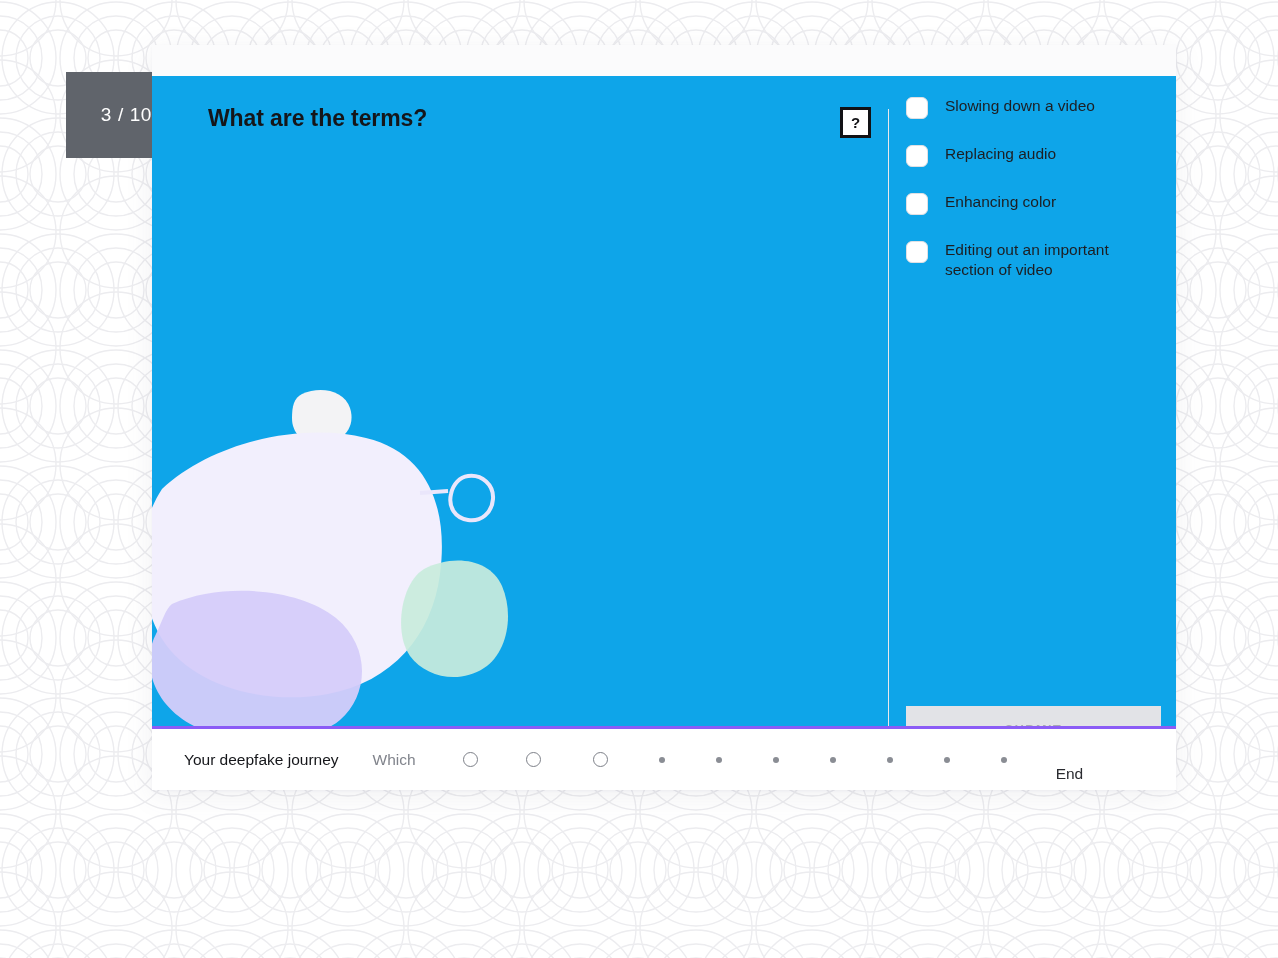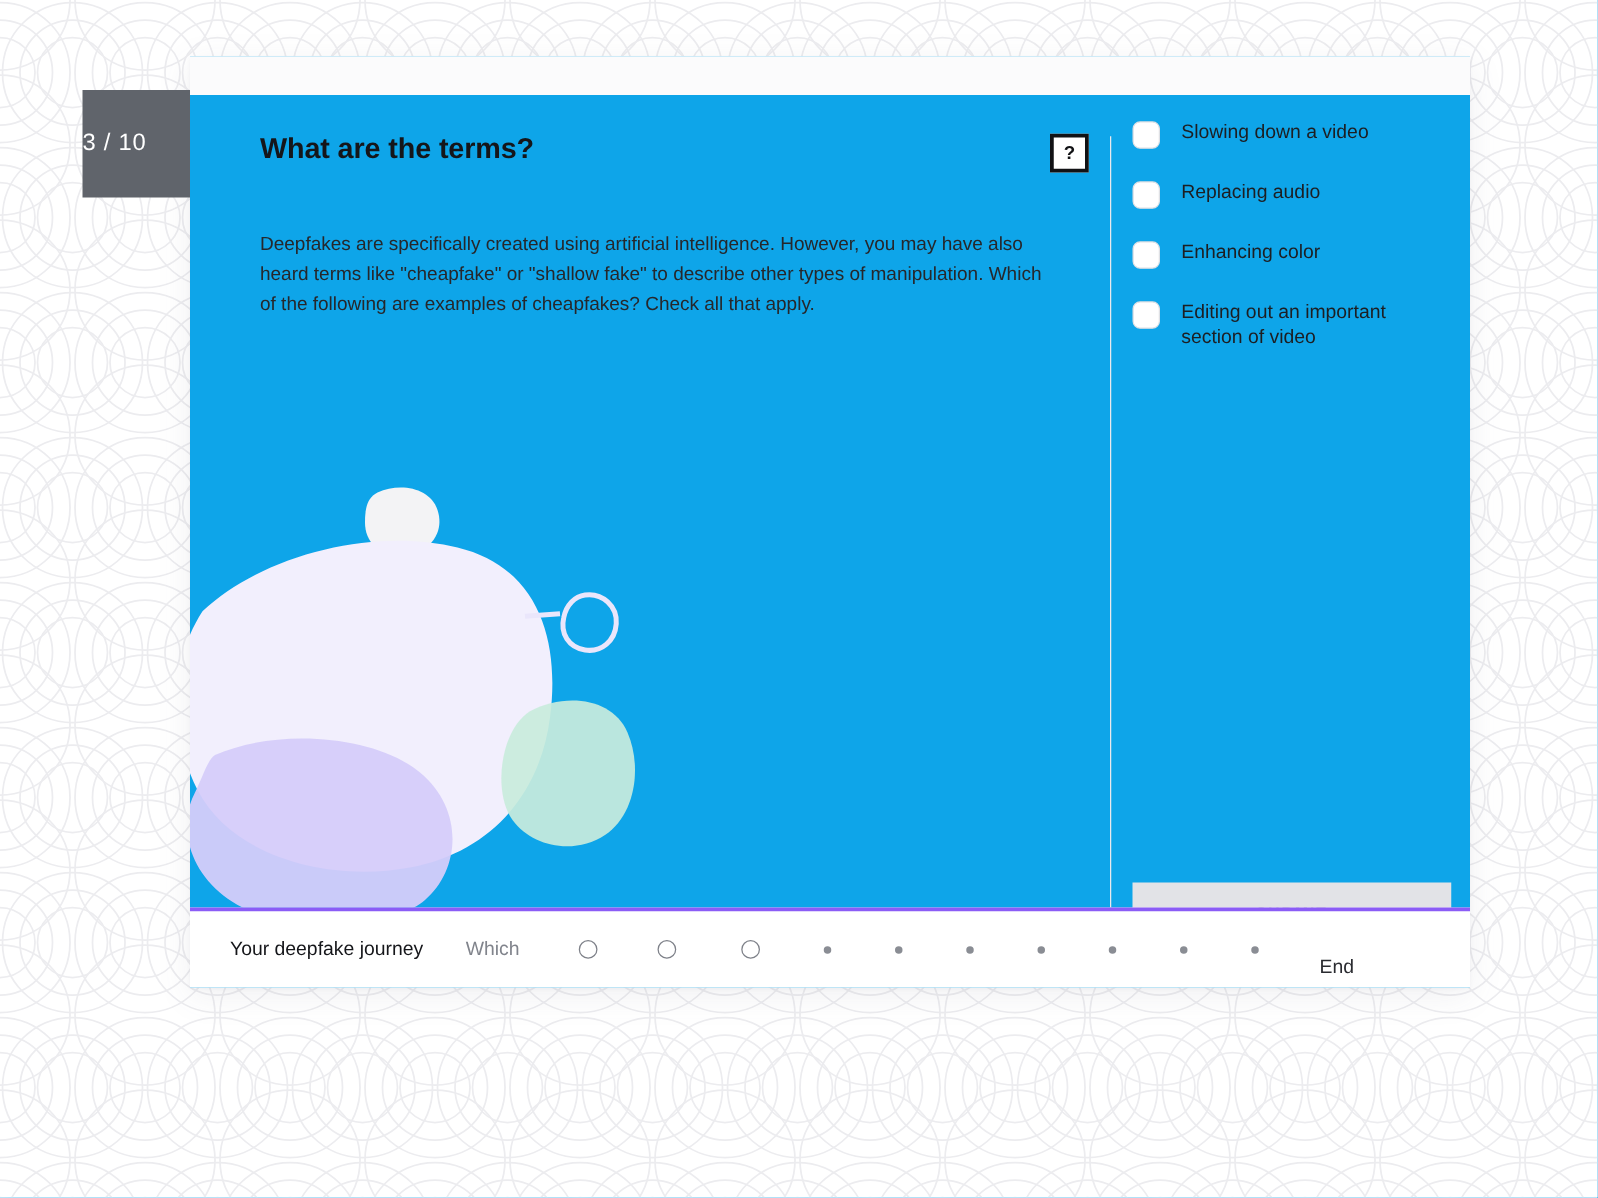--- a/index.html
+++ b/index.html
@@ -30,21 +30,21 @@
   #step-badge {
     position: absolute;
     left: 66px;
     top: 72px;
     width: 86px;
     height: 86px;
     background: #60646b;
     z-index: 4;
     display: flex;
     align-items: center;
-    justify-content: flex-start;
+    justify-content: flex-end;
   }
   #step-badge .badge-text {
     color: #ffffff;
     font-size: 19px;
     letter-spacing: 0.6px;
     font-weight: 400;
   }
 
   
   #card {
@@ -290,21 +290,20 @@
     <div id="card-body">
 
       <div id="question-pane">
 
         <h1 id="question-title">What are the terms?</h1>
 
         <div id="help-button">
           <span>?</span>
         </div>
 
-        <p id="question-text">Deepfakes are specifically created using artificial intelligence. However, you may have also heard terms like "cheapfake" or "shallow fake" to describe other types of manipulation. Which of the following are examples of cheapfakes? Check all that apply.</p>
 
         <svg id="blob-art" viewBox="0 0 400 370" aria-hidden="true">
 
           <path d="M150 30 C168 22 192 26 198 44 C204 62 192 78 172 80 C152 82 140 70 140 54 C140 42 142 34 150 30 Z" fill="#f3f3f5"></path>
 
           <path d="M10 125 C60 78 150 58 214 74 C280 90 296 150 288 210
                    C280 272 240 318 176 330 C112 342 34 322 6 268
                    C-20 216 -14 162 10 125 Z" fill="#f2effd"></path>
 
           <g fill="none" stroke="#eae6fb" stroke-width="4">

